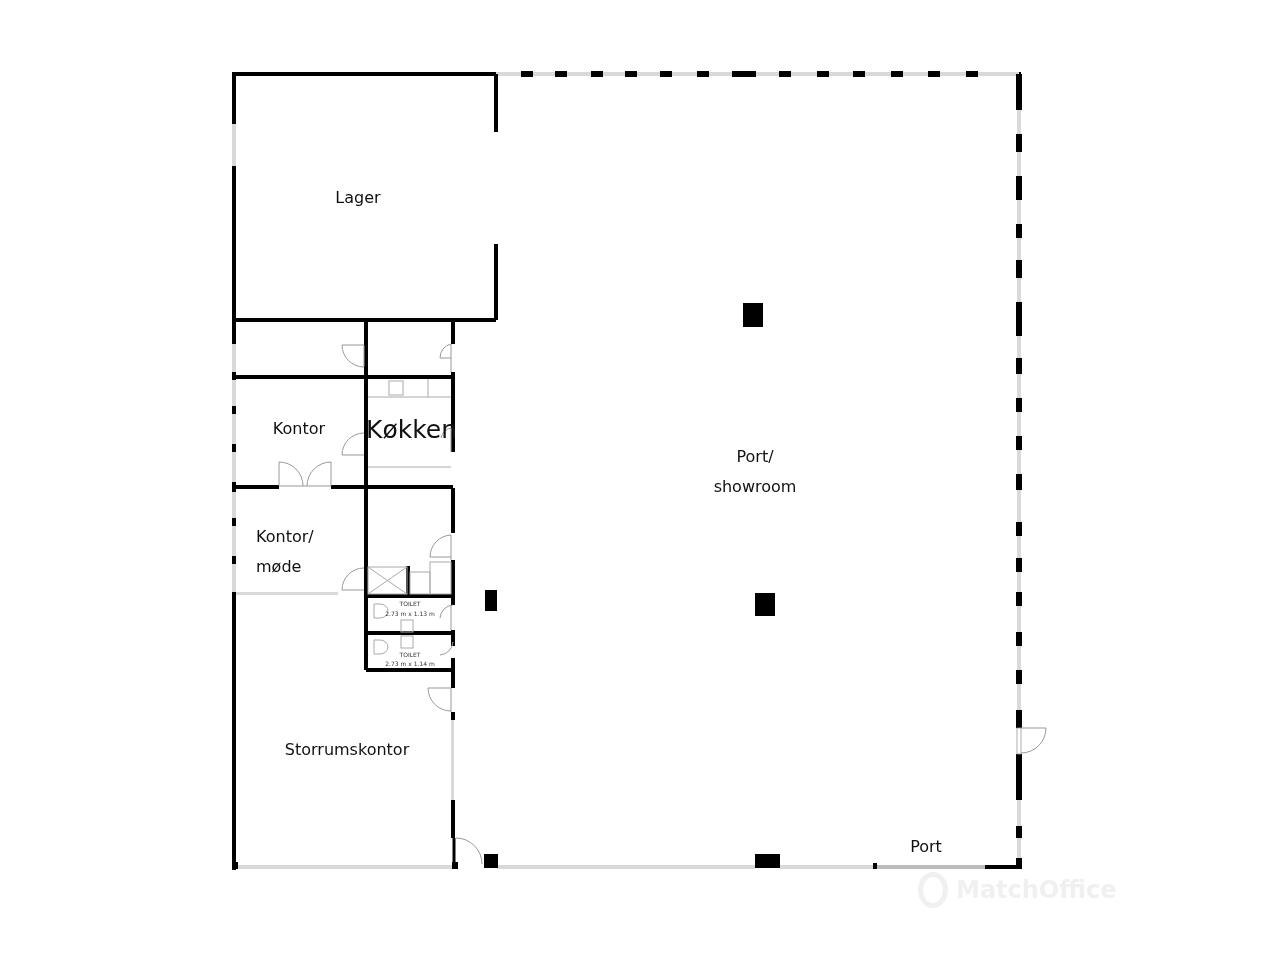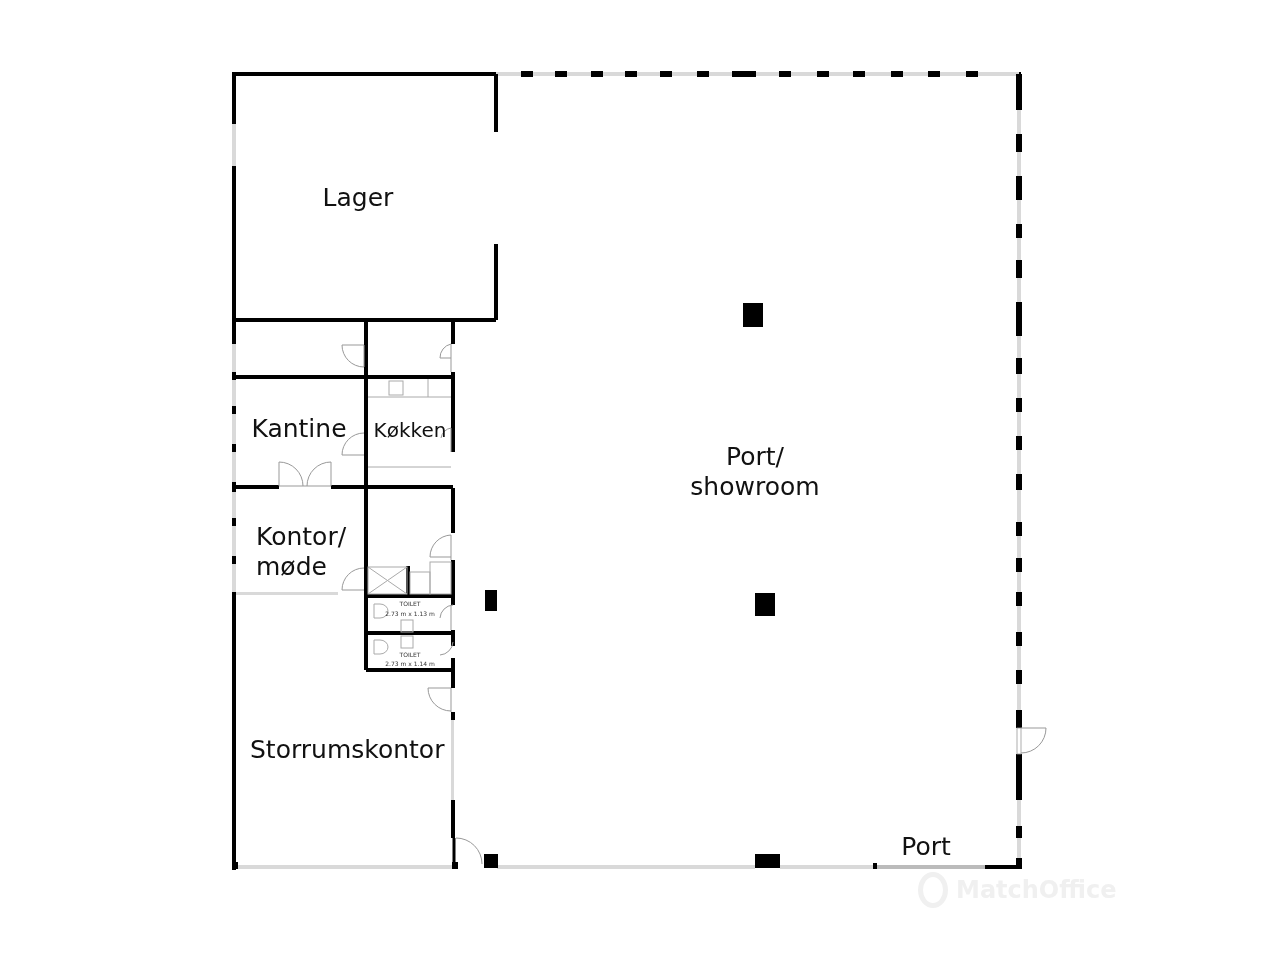--- a/index.html
+++ b/index.html
@@ -1,18 +1,18 @@
 <!DOCTYPE html>
 <html><head>
   <meta charset="utf-8">
   <style>
     html, body { margin: 0; padding: 0; background: #ffffff; }
     body { width: 1280px; height: 960px; position: relative; overflow: hidden; font-family: "DejaVu Sans", sans-serif; }
     #plan { position: absolute; left: 0; top: 0; width: 1280px; height: 960px; }
-    .label { position: absolute; font-family: "DejaVu Sans", sans-serif; font-size: 25px; color: #111; line-height: 30px; white-space: pre; text-align: center; }
+    .label { position: absolute; font-family: "DejaVu Sans", sans-serif; font-size: 16px; color: #111; line-height: 30px; white-space: pre; text-align: center; }
     .small-label { position: absolute; font-family: "DejaVu Sans", sans-serif; font-size: 6px; color: #333; text-align: center; line-height: 7px; white-space: nowrap; }
     .watermark { position: absolute; left: 918px; top: 872px; font-family: "DejaVu Sans", sans-serif; font-size: 24px; font-weight: bold; color: #f0f0f0; display: flex; align-items: center; gap: 8px; }
     .watermark .pin { width: 30px; height: 36px; border: 5px solid #f0f0f0; border-radius: 50% 50% 50% 50%; box-sizing: border-box; }
   </style>
 </head>
 <body>
 
 <svg id="plan" viewBox="0 0 1280 960" xmlns="http://www.w3.org/2000/svg">
 
   <g stroke="#000" stroke-width="4" fill="none" stroke-linecap="square">
@@ -186,22 +186,22 @@
   <g fill="#000">
     <rect x="743" y="303" width="20" height="24"></rect>
     <rect x="755" y="593" width="20" height="23"></rect>
     <rect x="485" y="590" width="12" height="21"></rect>
     <rect x="484" y="854" width="14" height="14"></rect>
     <rect x="755" y="854" width="25" height="14"></rect>
   </g>
 </svg>
 
 <div class="label" style="left:298px; top:183px; width:120px;">Lager</div>
-<div class="label" style="left:246px; top:414px; width:106px;">Kantine</div>
-<div class="label" style="left:366px; top:415px; width:88px; font-size:20px;">Køkken</div>
+<div class="label" style="left:246px; top:414px; width:106px;">Kontor</div>
+<div class="label" style="left:366px; top:415px; width:88px; font-size:25px;">Køkken</div>
 <div class="label" style="left:256px; top:522px; width:100px; text-align:left;">Kontor/
 møde</div>
 <div class="label" style="left:250px; top:735px; width:194px;">Storrumskontor</div>
 <div class="label" style="left:680px; top:442px; width:150px;">Port/
 showroom</div>
 <div class="label" style="left:895px; top:832px; width:62px;">Port</div>
 
 <div class="small-label" style="left:370px; top:600px; width:80px;">TOILET</div>
 <div class="small-label" style="left:370px; top:610px; width:80px;">2.73 m x 1.13 m</div>
 <div class="small-label" style="left:370px; top:651px; width:80px;">TOILET</div>

